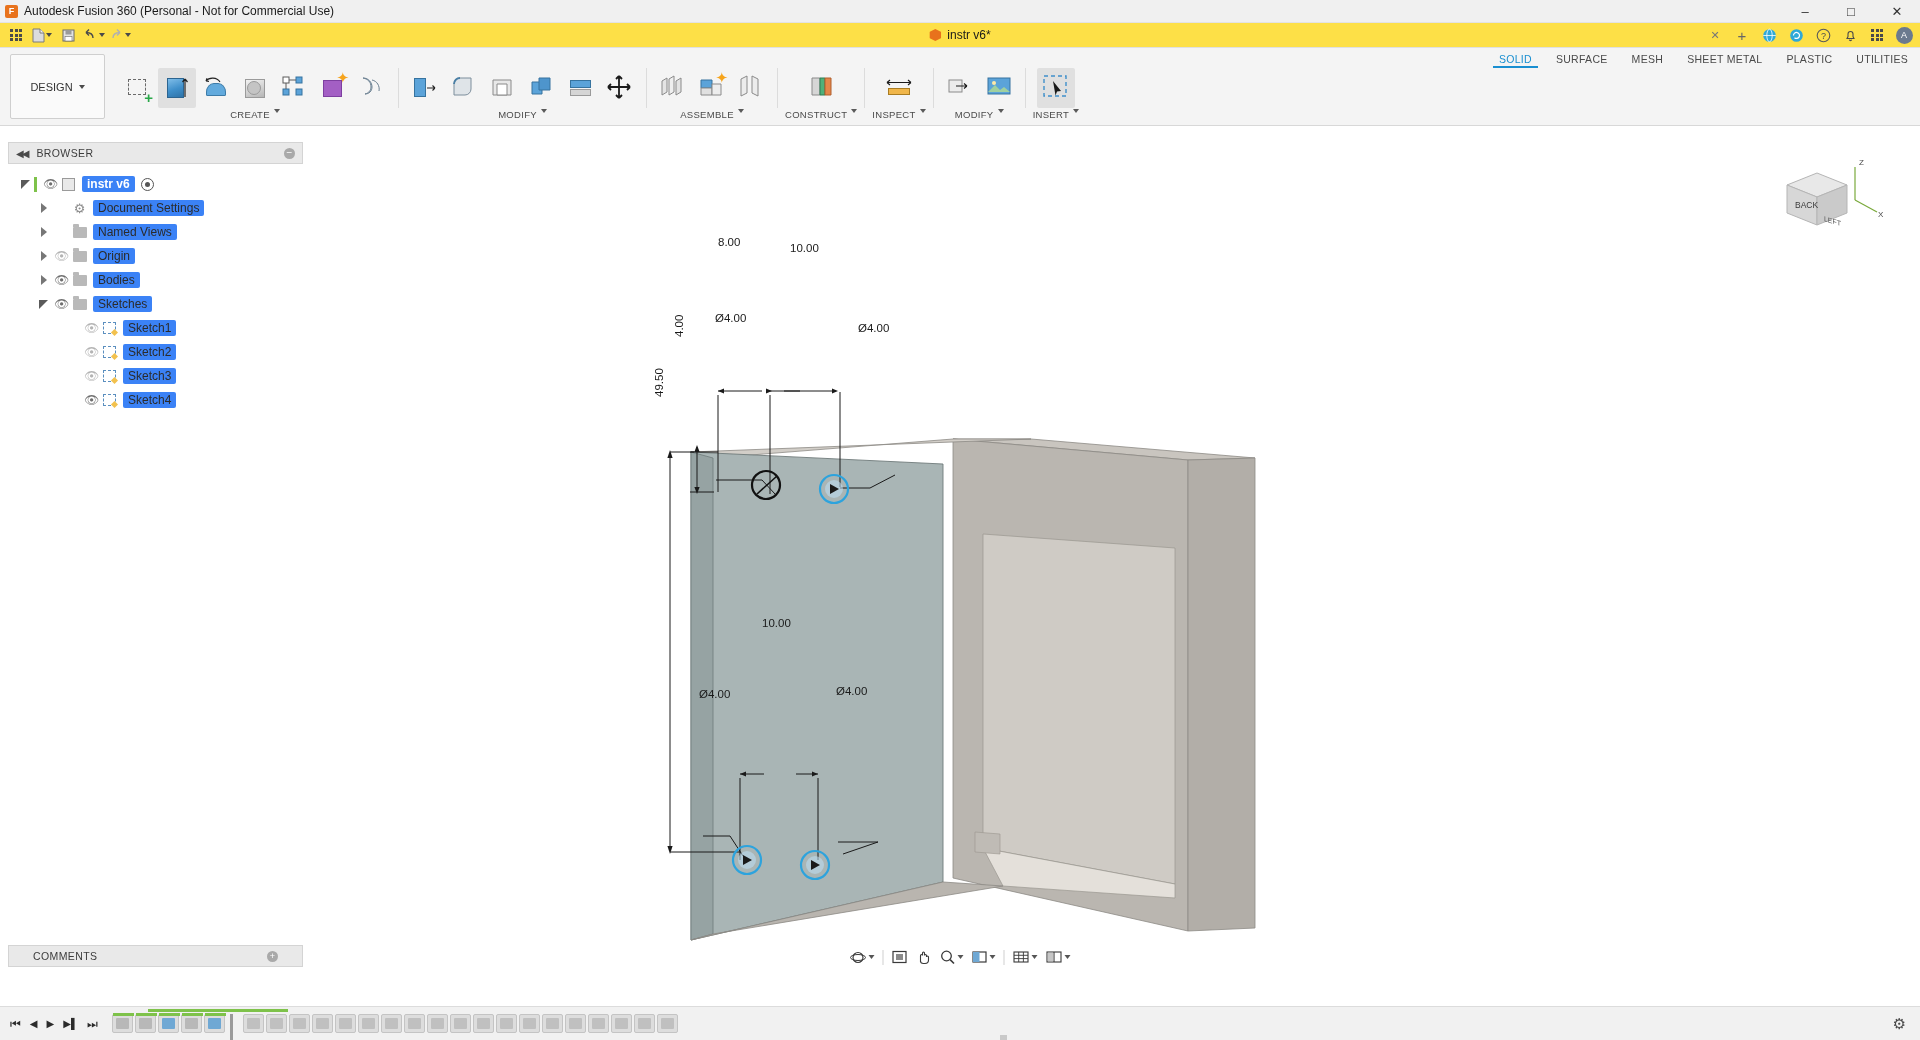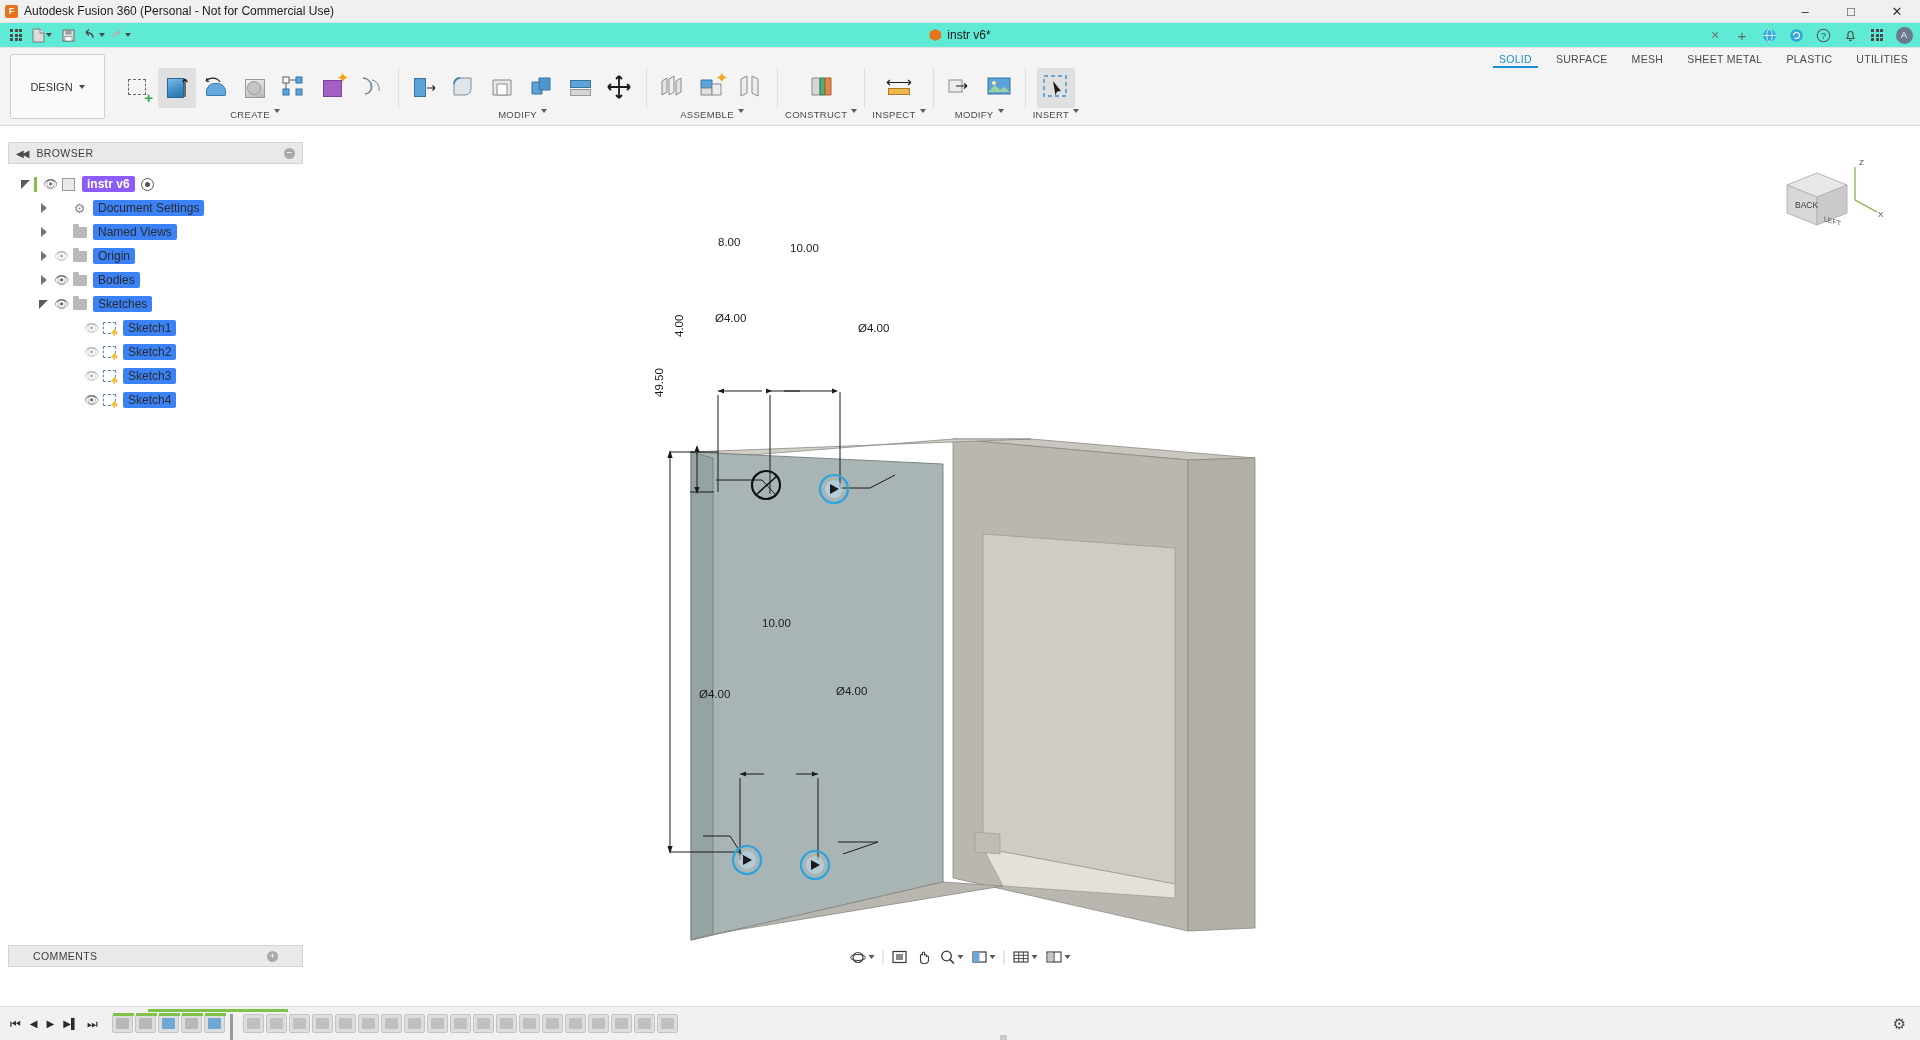--- a/index.html
+++ b/index.html
@@ -26,21 +26,21 @@
   }
   .tb-title { font-size: 12px; color: #1a1a1a; }
   .winbtns { position:absolute; right:0; top:0; height:23px; display:flex; }
   .winbtn {
     width: 46px; height: 23px; display:flex; align-items:center; justify-content:center;
     font-size: 13px; color: #333;
   }
 
   
   .qabar {
-    height: 25px; background: #5eead4; display:flex; align-items:center;
+    height: 25px; background: #fde047; display:flex; align-items:center;
     position: relative; border-bottom:1px solid #e0e0e0;
   }
   .qa-left { display:flex; align-items:center; gap:2px; padding-left:4px; }
   .qa-icon {
     width: 24px; height: 21px; display:flex; align-items:center; justify-content:center;
     color:#3c3c3c; font-size:12px; position:relative;
   }
   .grid9 { display:grid; grid-template-columns:repeat(3,3px); grid-template-rows:repeat(3,3px); gap:1.5px; }
   .grid9 i { display:block; width:3px; height:3px; background:#4a4a4a; }
   .caret { width:0;height:0;border-left:3px solid transparent;border-right:3px solid transparent;border-top:4px solid #4a4a4a; margin-left:1px;}
@@ -153,21 +153,21 @@
   .eye.off { color:#b4b4b4; }
   .greenbar { width:3px; height:15px; background:#7ec24a; margin-right:4px; flex:none; }
   .nicon { width:17px;height:15px;flex:none;margin-right:5px;display:flex;align-items:center;justify-content:center;}
   .folder { width:14px;height:11px;background:#b9b9b9;border-radius:1px; position:relative; }
   .folder::before{content:"";position:absolute;top:-2.5px;left:0;width:6px;height:3px;background:#b9b9b9;border-radius:1px 1px 0 0;}
   .gear { color:#8d8d8d; font-size:13px; }
   .bodyico { width:13px;height:13px;background:#e9e9e9;border:1.2px solid #9a9a9a; }
   .sketchico { width:13px;height:12px;border:1.2px dashed #5b8fbf; position:relative; }
   .sketchico::after{content:"";position:absolute;right:-2px;bottom:-2px;width:5px;height:5px;background:#f2c14e;transform:rotate(45deg);}
   .tlabel { padding:1px 5px; border-radius:2px; background:#3b82f6; white-space:nowrap; }
-  .trow.rootsel .tlabel { background:#8b5cf6; color:#fff; font-weight:bold; }
+  .trow.rootsel .tlabel { background:#3b82f6; color:#fff; font-weight:bold; }
   .dotcircle {
     width:13px;height:13px;border-radius:50%;border:1.3px solid #555; margin-left:6px;
     display:flex;align-items:center;justify-content:center; flex:none;
   }
   .dotcircle i { width:5px;height:5px;border-radius:50%;background:#555; display:block;}
 
   
   .canvas { position:absolute; left:0; top:142px; width:1920px; height:816px; background:#fff; z-index:-1;}
 
   .navcube { position:absolute; right:35px; top:155px; width:110px; height:85px; }

